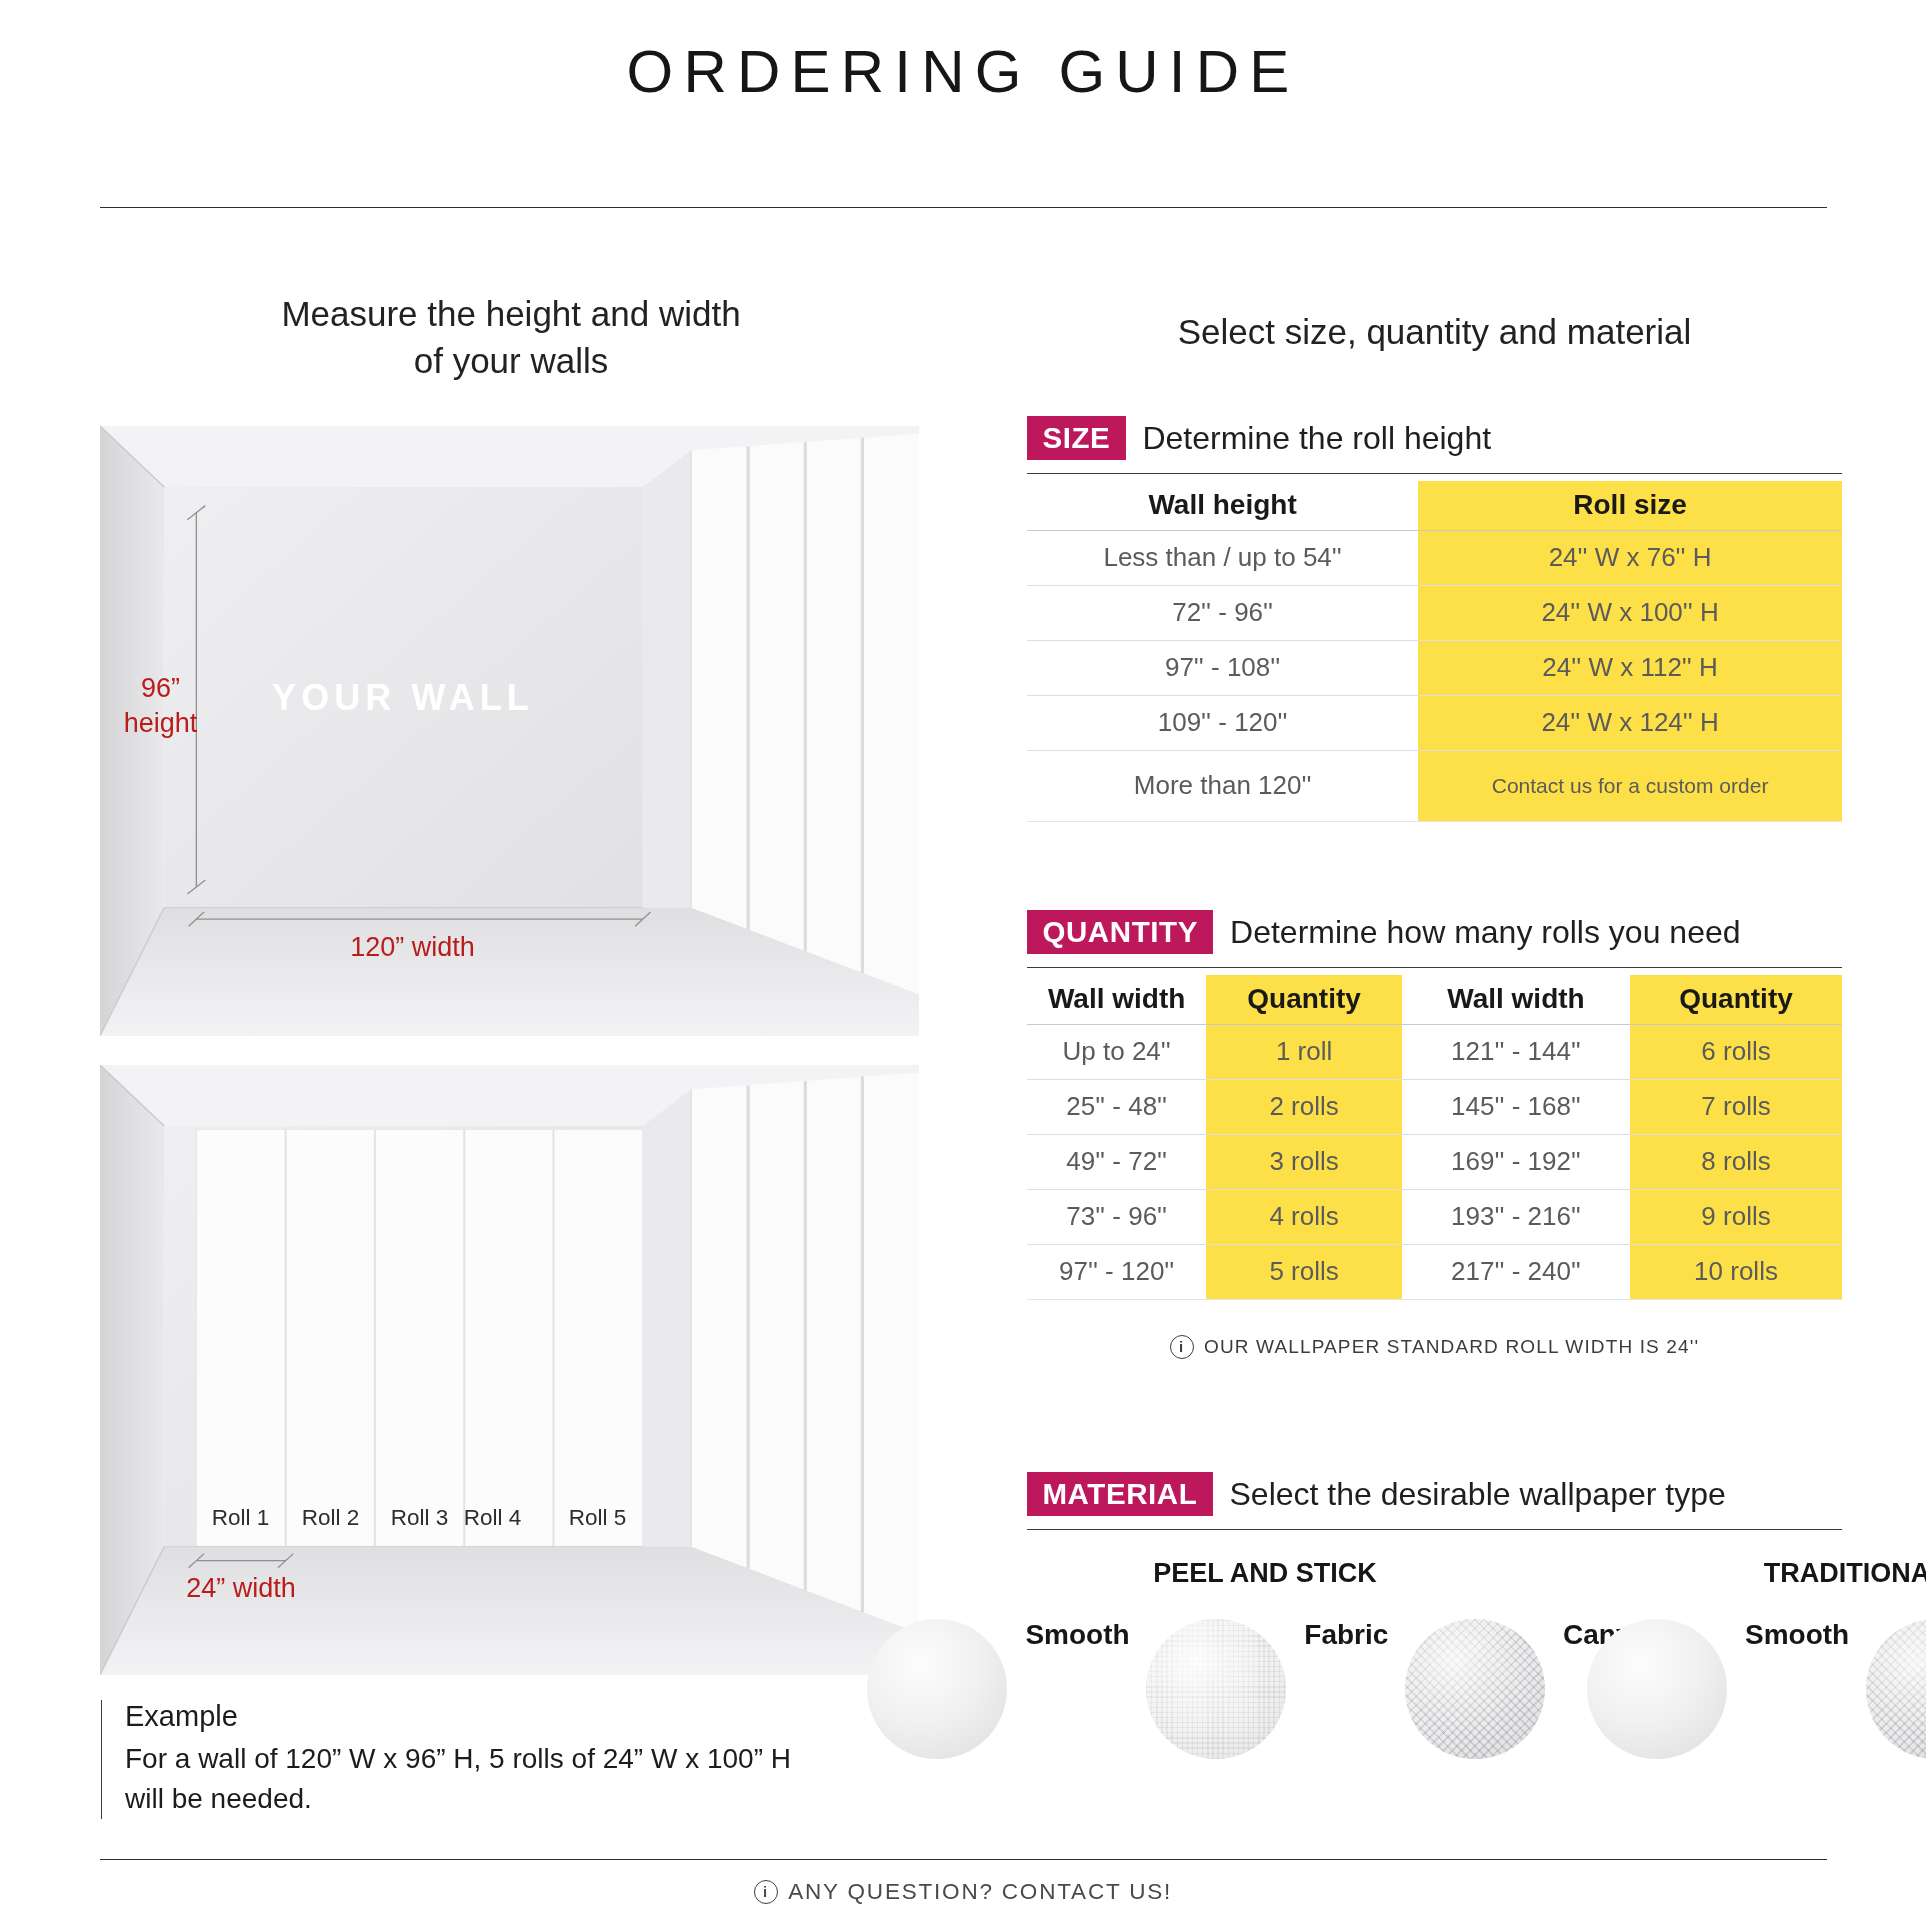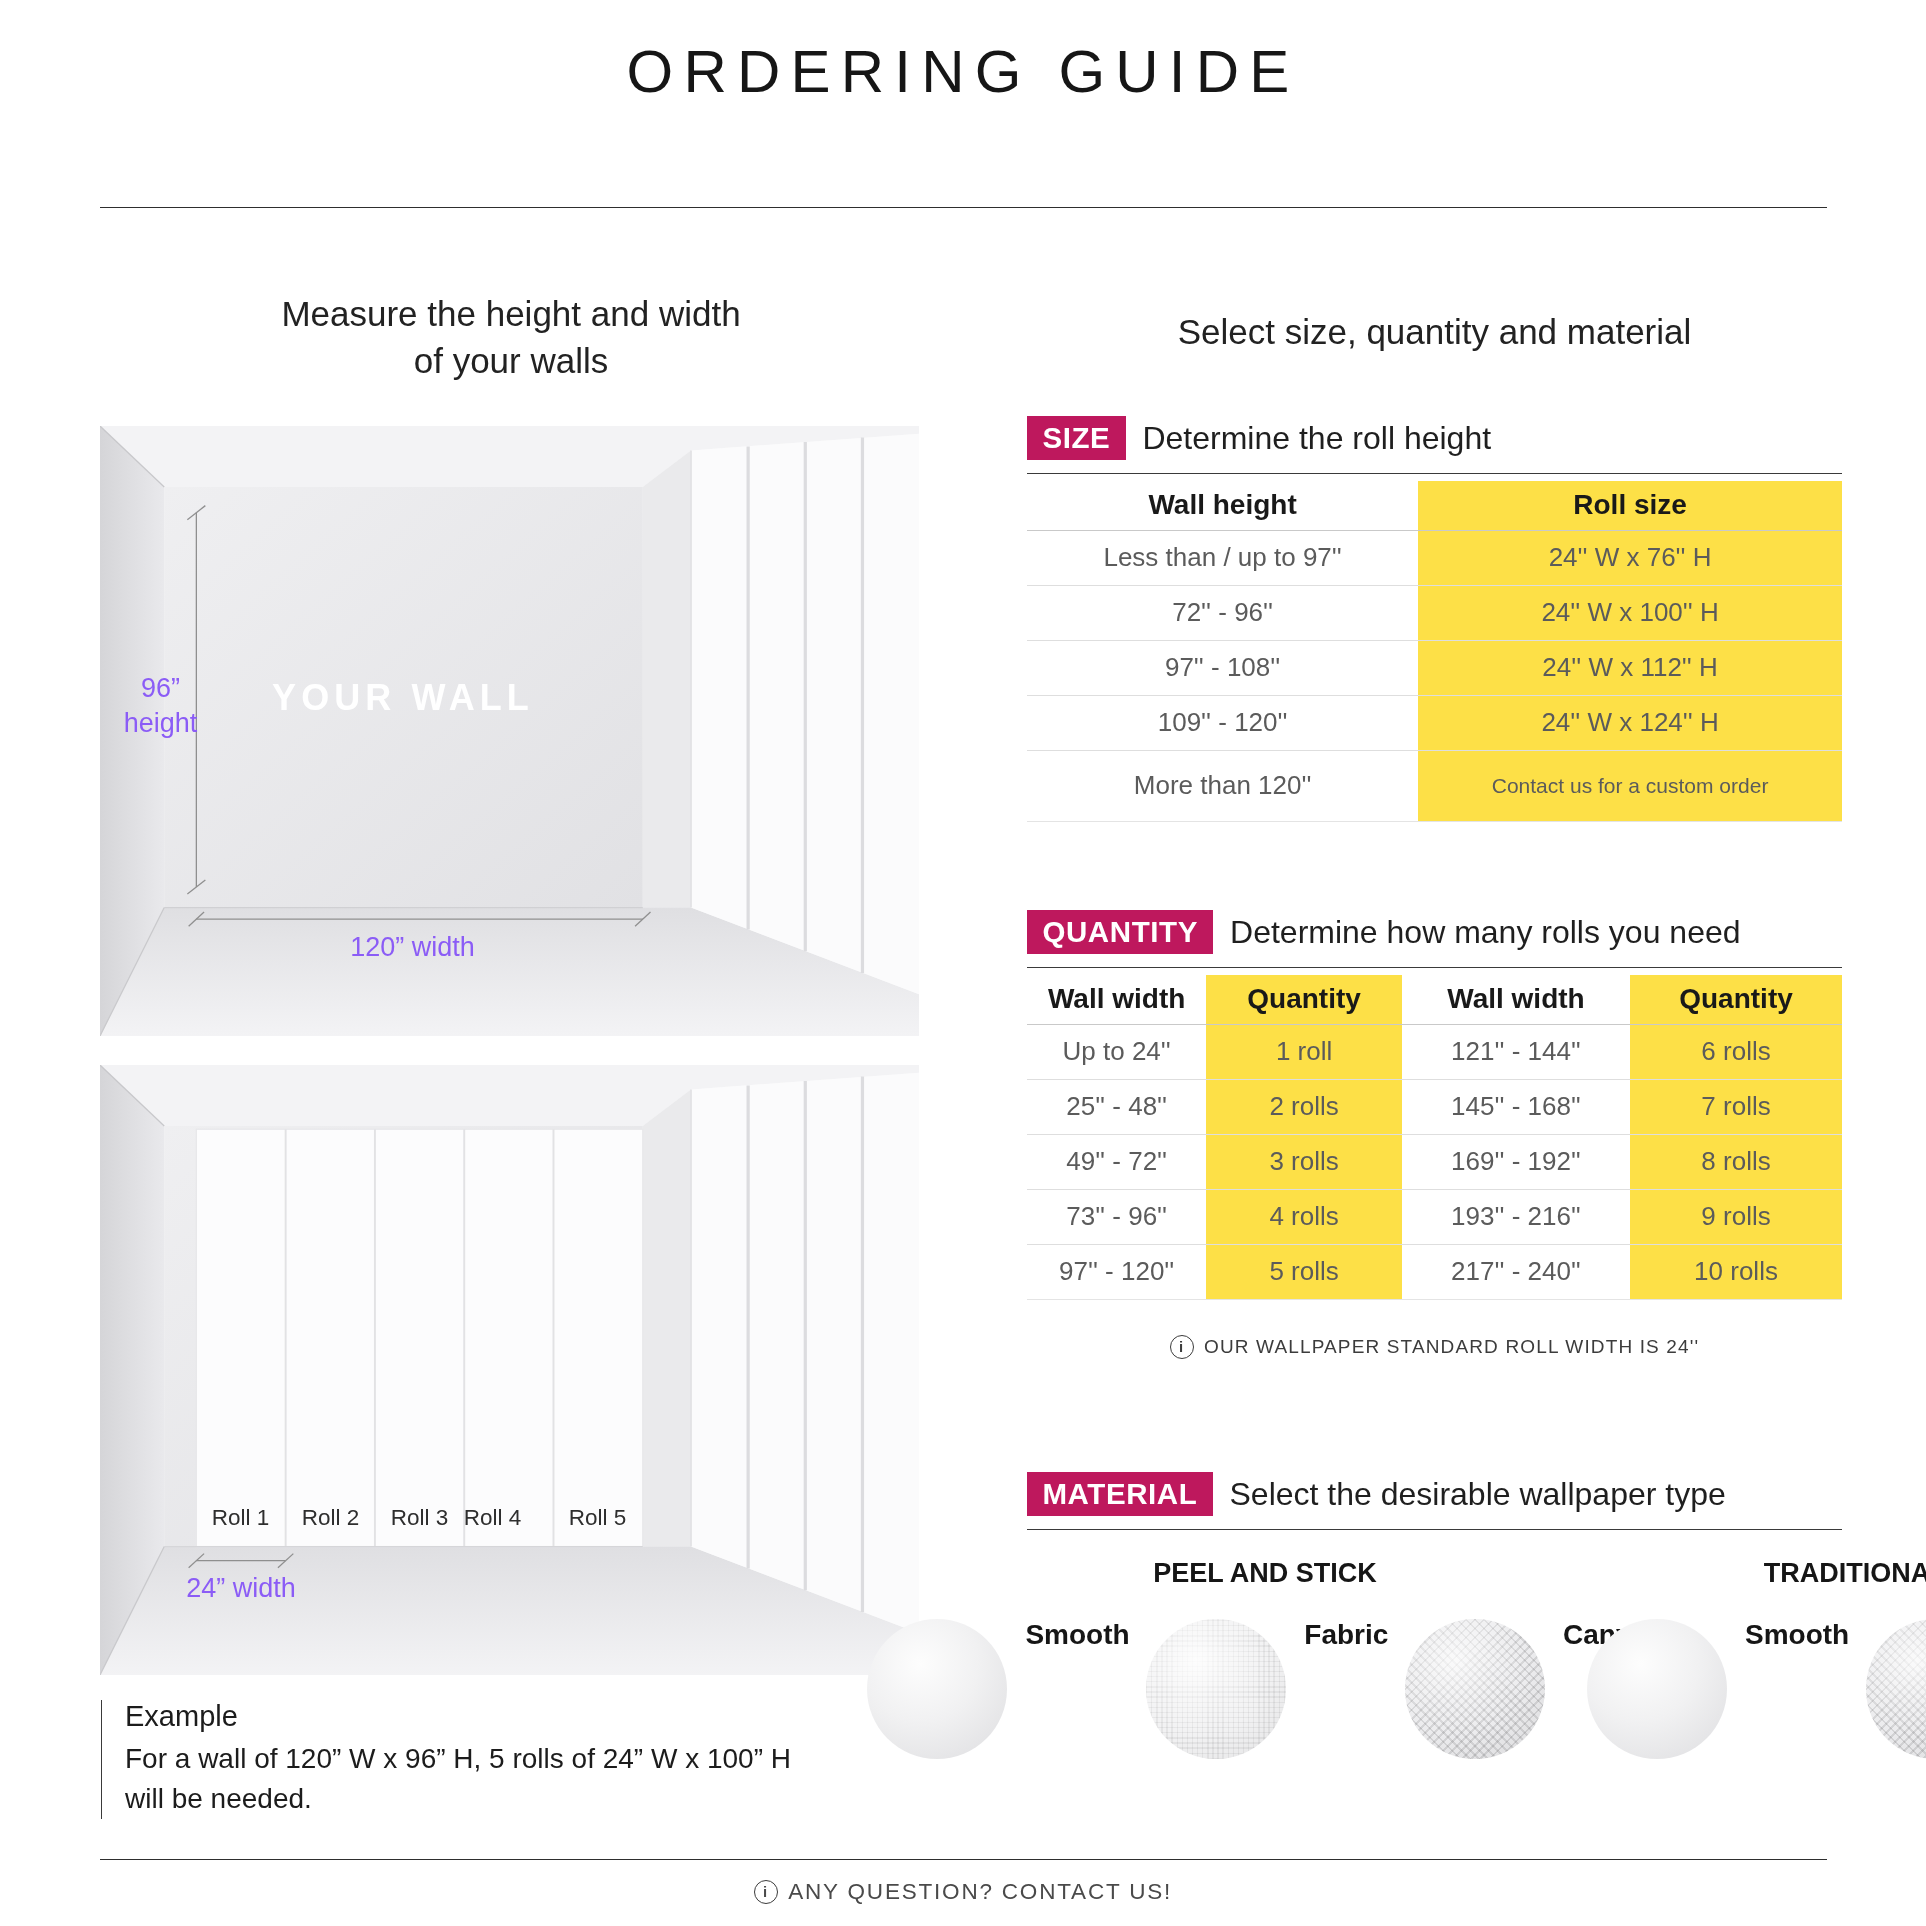--- a/index.html
+++ b/index.html
@@ -28,21 +28,21 @@
   
   .room { position:absolute; left:100px; width:819px; height:610px; }
   #room1 { top:426px; }
   #room2 { top:1065px; }
   .room svg { position:absolute; left:0; top:0; width:100%; height:100%; display:block; }
   .your-wall {
     position:absolute; left:64px; top:61px; width:478px; height:421px;
     display:flex; align-items:center; justify-content:center;
     color:#ffffff; font-weight:700; font-size:36px; letter-spacing:5.1px;
   }
-  .dim-label { color:#8b5cf6; }
+  .dim-label { color:#b91c1c; }
   .h-label { position:absolute; left:9px; top:245px; width:103px; text-align:center; font-size:27px; line-height:1.3; }
   .w-label-1 { position:absolute; left:83px; top:506px; width:459px; text-align:center; font-size:27px; }
   .roll-label { position:absolute; top:440px; width:89px; text-align:center; font-size:22.5px; color:#2e2e2e; }
   .rl0 { left:96px; } .rl1 { left:186px; } .rl2 { left:275px; } .rl3 { left:348px;text-align:center; } .rl4 { left:453px; }
   .w-label-2 { position:absolute; left:77px; top:508px; width:128px; text-align:center; font-size:27px; }
 
   
   .example {
     position:absolute; left:101px; top:1700px; width:803px;
     border-left:1.9px solid #3a3a3a; padding-left:23px; color:#1c1c1c;
@@ -225,21 +225,21 @@
     <div class="sec-head">
       <span class="badge">SIZE</span>
       <span class="sec-title">Determine the roll height</span>
     </div>
     <div class="grid size-grid">
       <div class="g-row">
         <div class="cell hdr">Wall height</div>
         <div class="cell hdr gray">Roll size</div>
       </div>
       <div class="g-row">
-        <div class="cell">Less than / up to 97''</div>
+        <div class="cell">Less than / up to 54''</div>
         <div class="cell gray">24'' W x 76'' H</div>
       </div>
       <div class="g-row">
         <div class="cell">72'' - 96''</div>
         <div class="cell gray">24'' W x 100'' H</div>
       </div>
       <div class="g-row">
         <div class="cell">97'' - 108''</div>
         <div class="cell gray">24'' W x 112'' H</div>
       </div>

